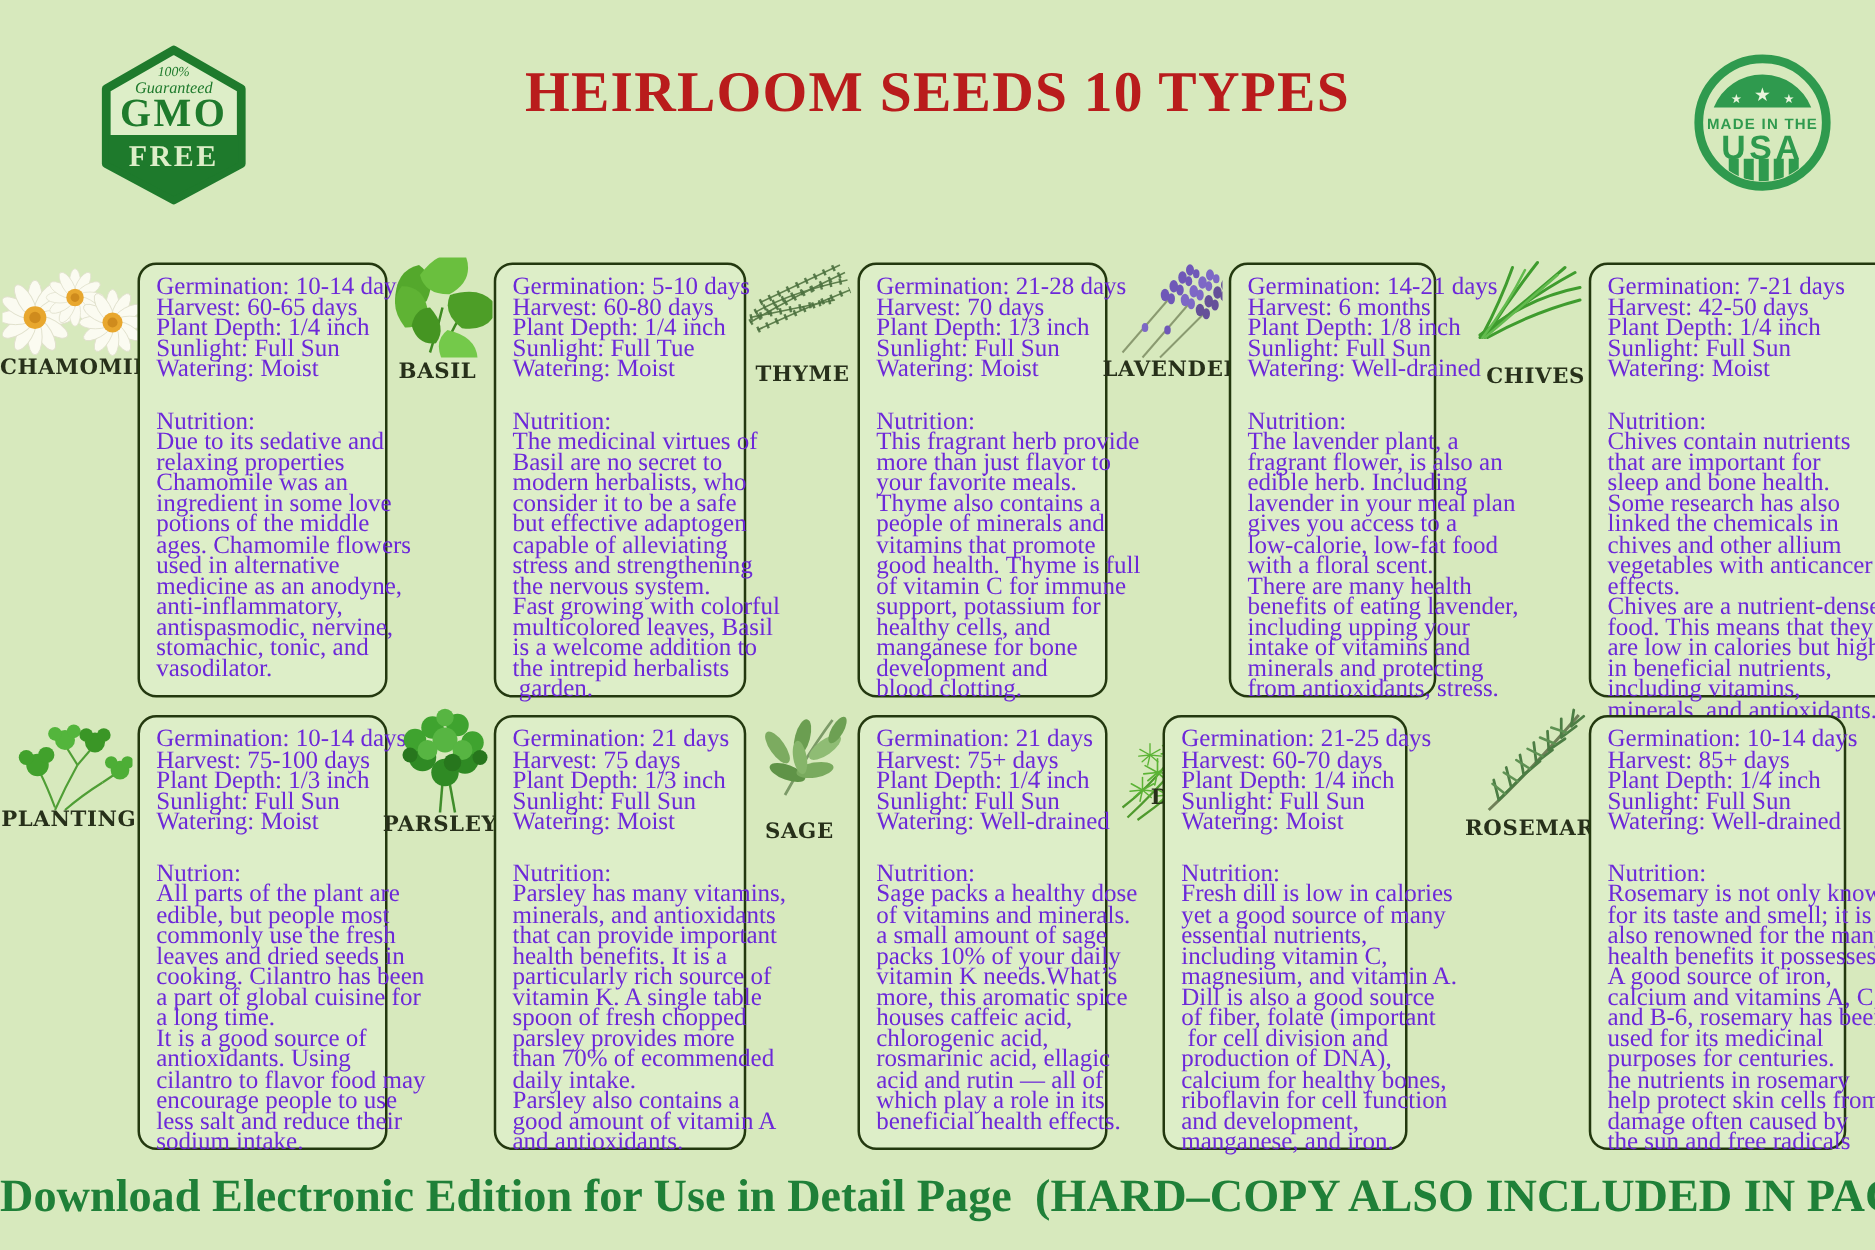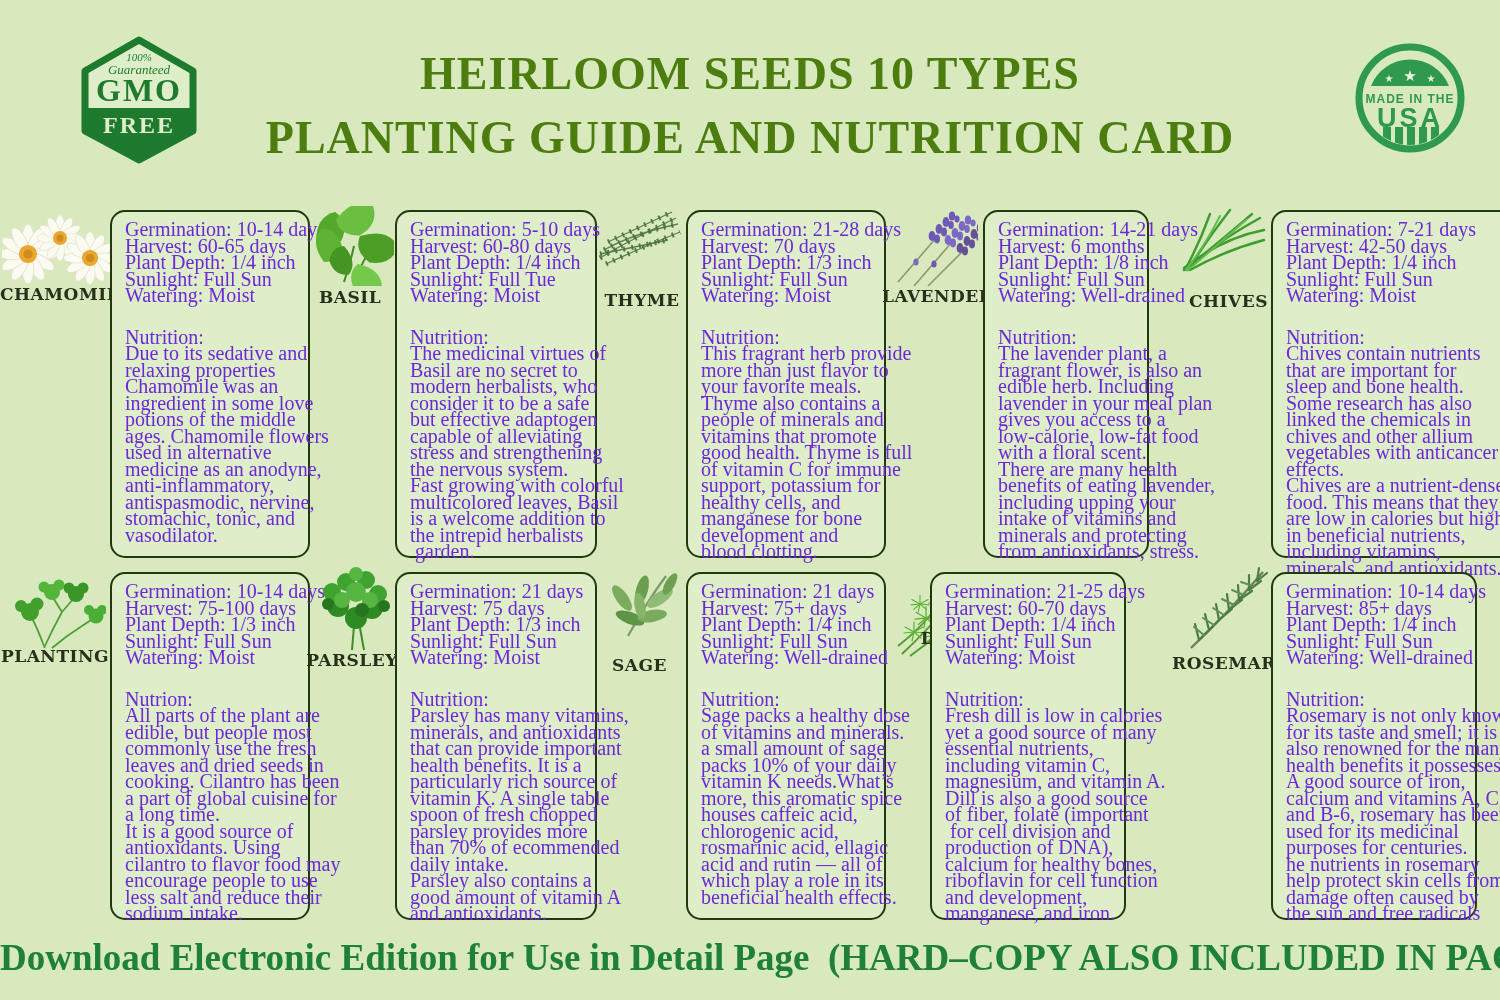--- a/index.html
+++ b/index.html
@@ -1,21 +1,21 @@
 <!DOCTYPE html>
 <html><head>
 <meta charset="utf-8">
 <style>
   html,body{margin:0;padding:0;}
   body{
     width:1500px;height:1000px;position:relative;overflow:hidden;
     background:#d7e9bd;
     font-family:"Liberation Serif", serif;
   }
-  .title-wrap{position:absolute;left:200px;right:200px;top:42px;text-align:center;color:#4d7c0f;}
+  .title-wrap{position:absolute;left:200px;right:200px;top:42px;text-align:center;color:#b91c1c;}
   .title-line{font-weight:bold;font-size:46px;line-height:64px;letter-spacing:1px;}
   .badge{position:absolute;}
   .herb-img{position:absolute;}
   .herb-name{
     position:absolute;font-weight:bold;font-size:17px;letter-spacing:.5px;
     color:#27301a;text-align:center;font-family:"DejaVu Serif", serif;
   }
   .card-box{
     position:absolute;box-sizing:border-box;height:348px;
     background:#ddeec8;border:2px solid #23380f;border-radius:15px;
@@ -85,21 +85,20 @@
   <polygon points="61,4 115,35 115,95 61,124 7,95 7,35" fill="#ddeec8" stroke="#1e7a2c" stroke-width="7" stroke-linejoin="round"></polygon>
   <path d="M9 72 H113 V94 L61 121 L9 94 Z" fill="#1e7a2c"></path>
   <text x="61" y="25" text-anchor="middle" font-size="11" font-style="italic" fill="#1e7a2c">100%</text>
   <text x="61" y="38" text-anchor="middle" font-size="13" font-style="italic" fill="#1e7a2c">Guaranteed</text>
   <text x="61" y="65" text-anchor="middle" font-size="32" font-weight="bold" letter-spacing="2" fill="#1e7a2c">GMO</text>
   <text x="61" y="97" text-anchor="middle" font-size="24" font-weight="bold" letter-spacing="2" fill="#ddeec8">FREE</text>
 </svg>
 
 <div class="title-wrap">
   <div class="title-line">HEIRLOOM SEEDS 10 TYPES</div>
-  <div class="title-line">PLANTING GUIDE AND NUTRITION CARD</div>
 </div>
 
 <svg class="badge" style="left:1352px;top:40px" width="116" height="116" viewBox="0 0 116 116">
   <clipPath id="usaclip">
       <circle cx="58" cy="58" r="47"></circle>
     </clipPath>
   <circle cx="58" cy="58" r="51" fill="none" stroke="#2f9a4e" stroke-width="7"></circle>
   <path d="M19 46 A42 42 0 0 1 97 46 Z" fill="#2f9a4e"></path>
   <text x="37" y="42" text-anchor="middle" font-size="10" fill="#e9f4dc">★</text>
   <text x="58" y="41" text-anchor="middle" font-size="15" fill="#e9f4dc">★</text>

